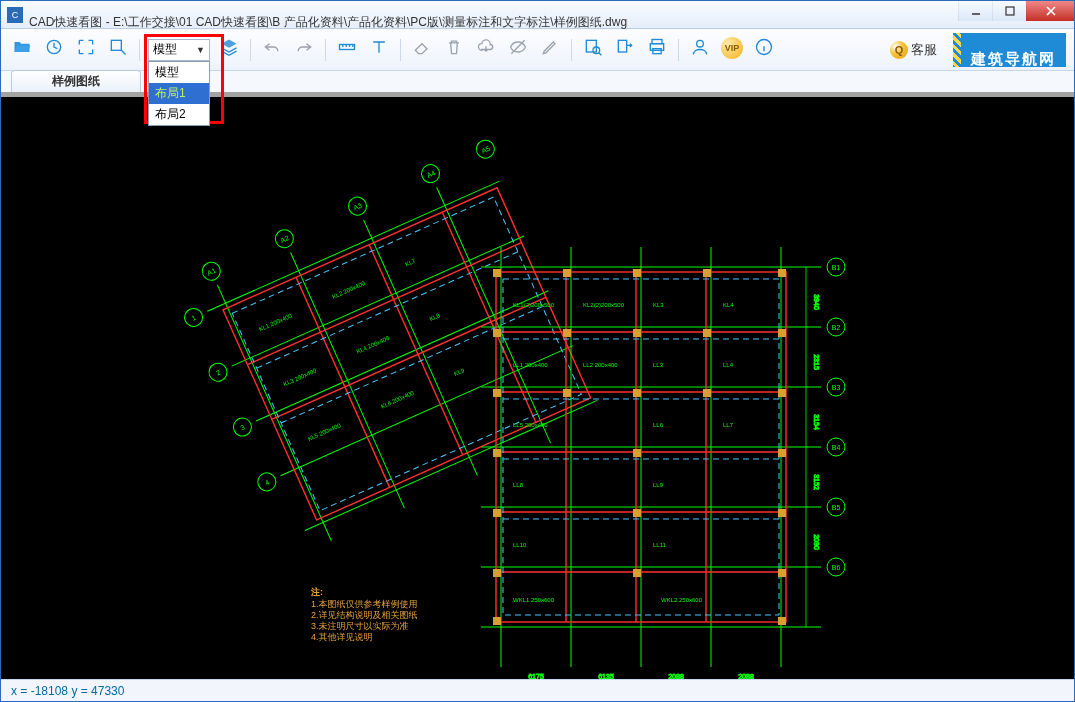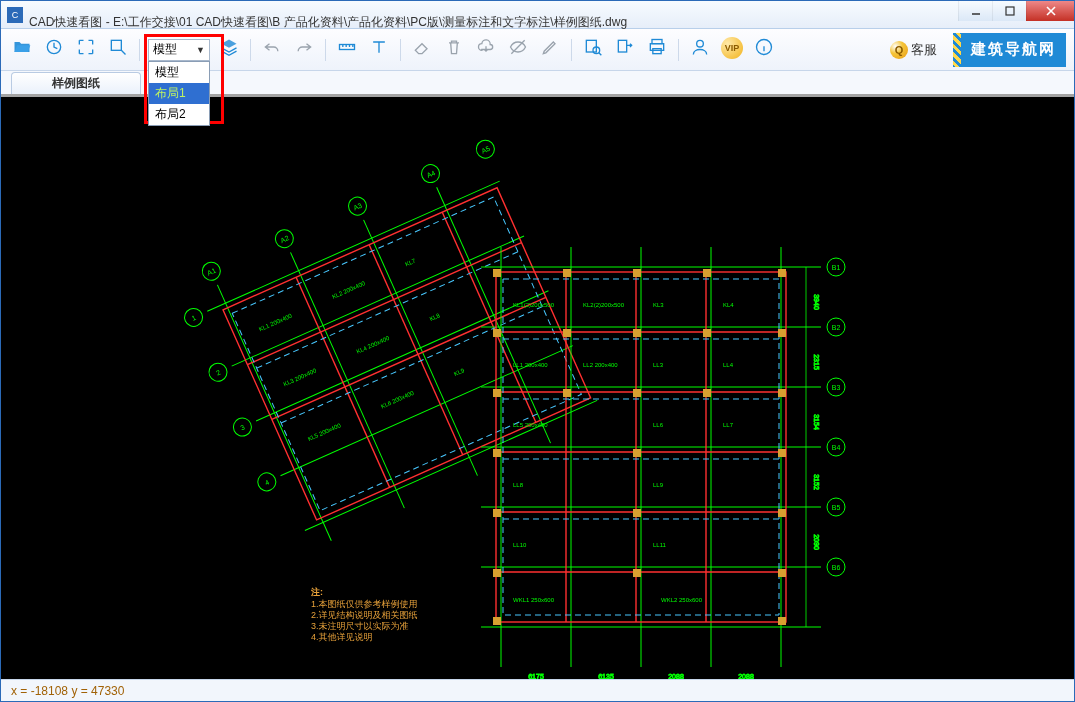--- a/index.html
+++ b/index.html
@@ -29,33 +29,33 @@
 
 .dropdown-wrap { position: relative; }
 .dropdown { position:absolute; top:22px; left:0; width:62px; background:#fff; border:1px solid #8a9db5; z-index:50; }
 .dropdown .opt { font-size:12px; padding:2px 6px; cursor:pointer; }
 .dropdown .opt.sel { background:#2f6fd1; color:#bef264; }
 
 .red-highlight { position:absolute; top:34px; left:144px; width:80px; height:90px; border:3px solid #ff0000; pointer-events:none; z-index:40; }
 
 .kefu { margin-left:auto; display:flex; align-items:center; gap:3px; font-size:13px; color:#333; cursor:pointer; padding:0 6px; }
 .kefu .q { width:18px;height:18px;border-radius:50%;background:radial-gradient(circle at 30% 30%,#fff,#f5c53a 40%,#e89a12);display:flex;align-items:center;justify-content:center;font-size:11px;font-weight:bold;color:#8a5a00; }
-.navsite { height:28px; padding:17px 10px; background:#1f8ad6; color:#fff; font-size:15px; font-weight:bold; display:flex; align-items:center; letter-spacing:2px; cursor:pointer; margin-left:4px; position:relative; overflow:hidden; }
+.navsite { height:28px; padding:17px 10px; background:#1f8ad6; color:#fff; font-size:15px; font-weight:bold; display:flex; letter-spacing:2px; cursor:pointer; margin-left:4px; position:relative; overflow:hidden; }
 .navsite::before { content:""; position:absolute; left:-6px; top:0; bottom:0; width:14px; background:repeating-linear-gradient(45deg,#ffd84a,#ffd84a 3px,#1f8ad6 3px,#1f8ad6 6px); }
 
 
-.tabrow { height: 26px; background:#f5f8fd; border-bottom:3px solid #a3a3a3; display:flex; align-items:flex-end; padding-left:10px; }
+.tabrow { height: 26px; background:#f5f8fd; border-bottom:5px solid #a3a3a3; display:flex; align-items:flex-end; padding-left:10px; }
 .tab { height:22px; min-width:130px; background:linear-gradient(#fff,#eaf1fb); border:1px solid #b9cbe3; border-bottom:none; border-radius:4px 4px 0 0; font-size:12px; display:flex; align-items:center; justify-content:center; color:#333; cursor:pointer; font-weight:bold; }
 
 
 .canvas { flex:1; background:#000; position:relative; overflow:hidden; }
 .canvas svg { position:absolute; top:0; left:0; }
 
 
-.status { height:22px; background:#f2f6fc; border-top:1px solid #c7d6ea; display:flex; align-items:center; padding:0 10px; font-size:12px; font-family:Consolas,monospace; color:#a16207; }
+.status { height:22px; background:#f2f6fc; border-top:1px solid #c7d6ea; display:flex; align-items:center; padding:0 10px; font-size:12px; font-family:Consolas,monospace; color:#0369a1; }
 
 .vip { width:22px;height:22px;border-radius:50%;background:radial-gradient(circle at 30% 30%,#ffe9a8,#f2b21a);display:flex;align-items:center;justify-content:center;font-size:9px;font-weight:bold;color:#8a5a00; }
 </style>
 </head>
 <body>
 
 <div class="window">
 
   <div class="titlebar">
     <div class="app-icon">C</div>

